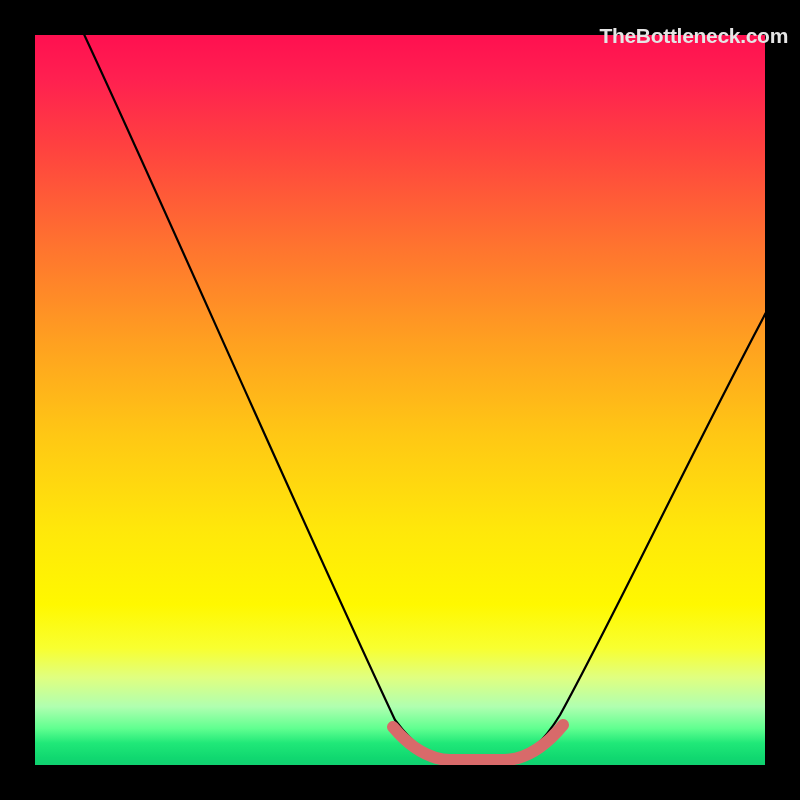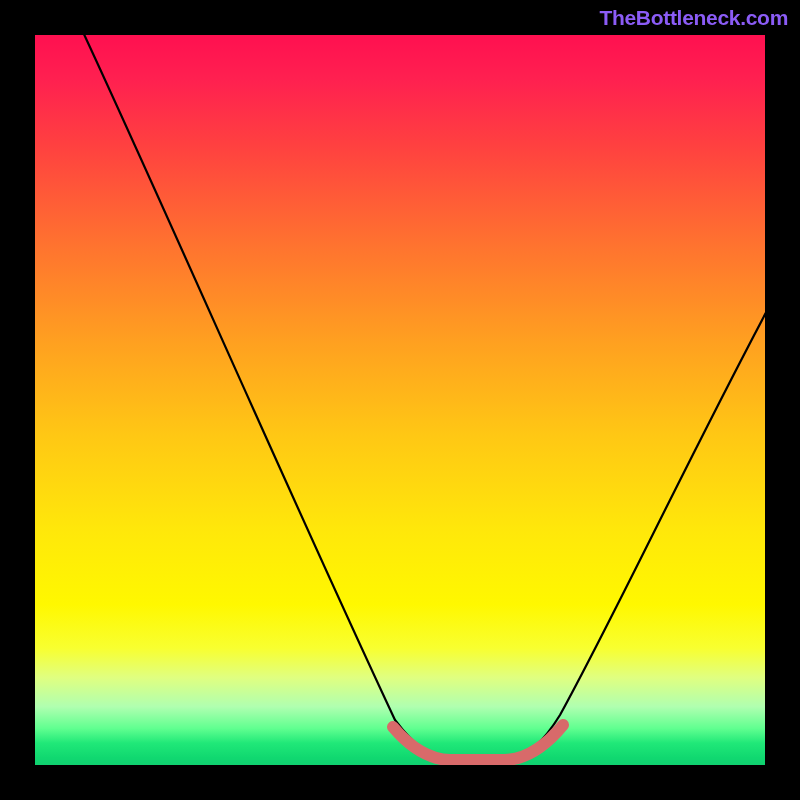--- a/index.html
+++ b/index.html
@@ -52,23 +52,23 @@
   }
   .curve-svg {
     position: absolute;
     left: 0;
     top: 0;
     width: 100%;
     height: 100%;
   }
   .attribution {
     position: absolute;
-    top: 6px;
+    top: 24px;
     right: 12px;
-    color: #8b5cf6;
+    color: #e5e5e5;
     font-size: 21px;
     font-weight: bold;
     letter-spacing: -0.3px;
   }
 </style>
 </head>
 <body>
 
 <div class="frame">
 

